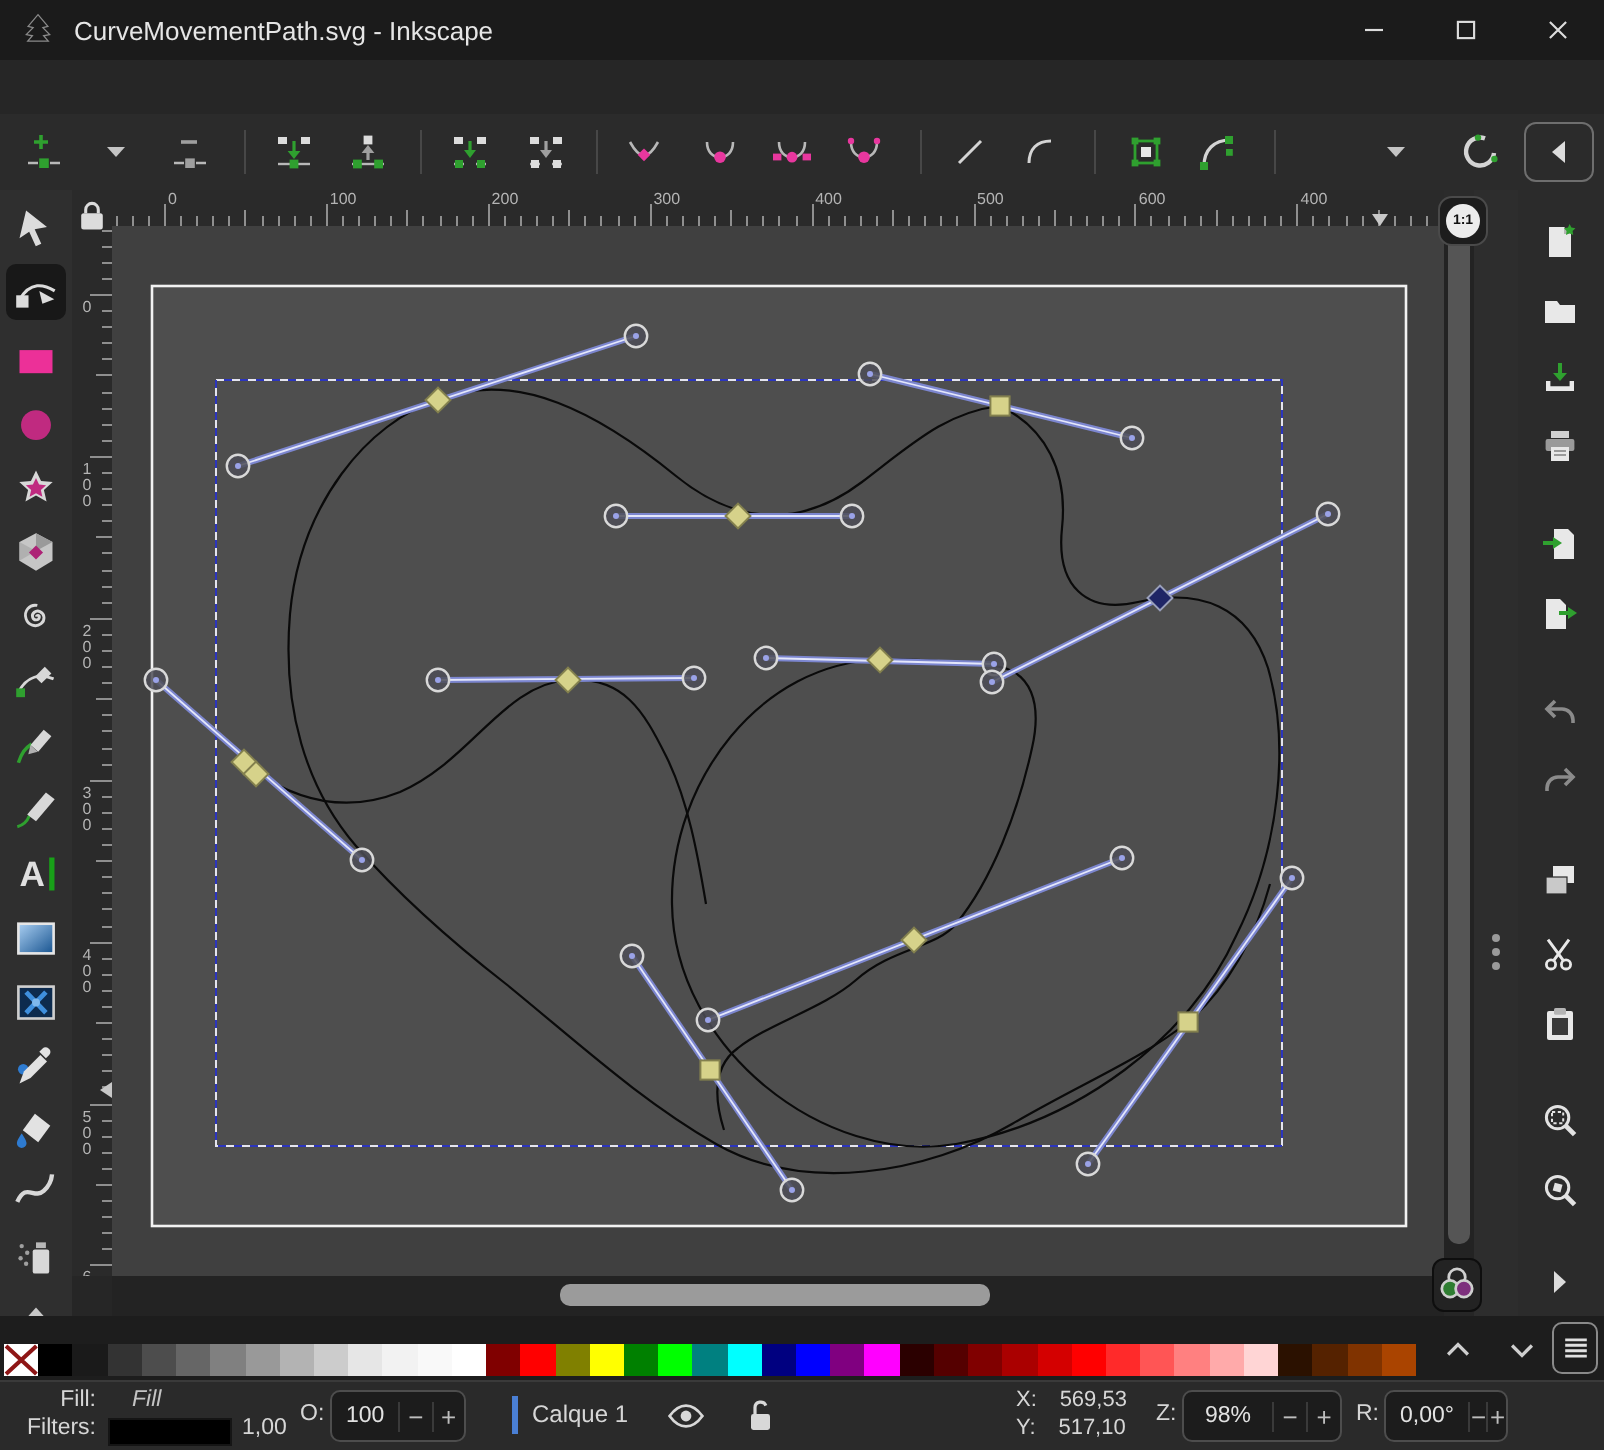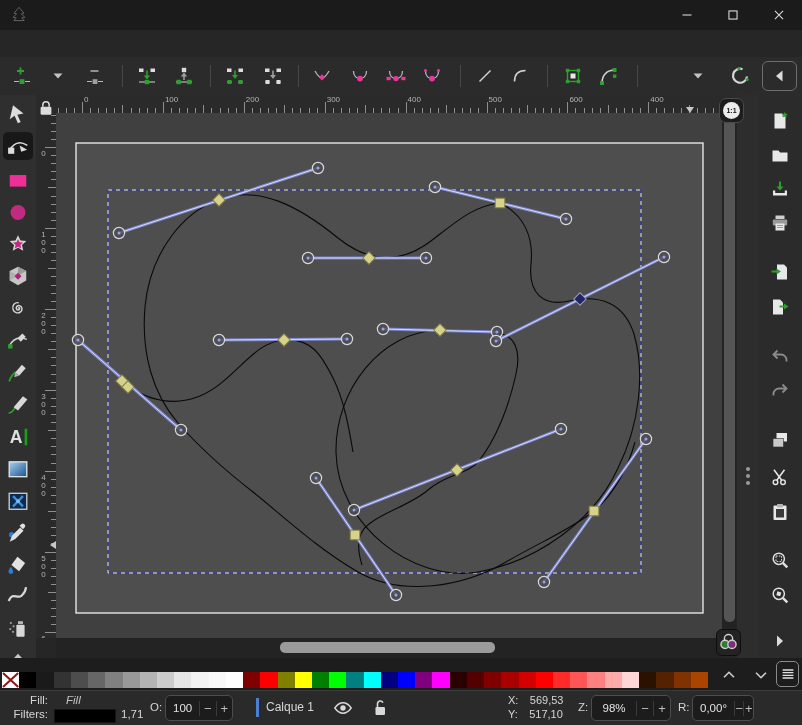--- a/index.html
+++ b/index.html
@@ -68,20 +68,21 @@
 </head>
 <body>
 
 <div id="app">
   <div class="abs" id="titlebar">
     <span class="logo">
         <svg viewBox="0 0 20 20" width="18" height="18">
           <path d="M10 1.5L15.5 8l-2.8.7 3.8 3.9-3.4.6 2.6 3H4.3l2.6-3-3.4-.6 3.8-3.9L4.5 8z" fill="#1a1a1a" stroke="#8a8a8a" stroke-width=".7"></path>
         </svg>
       </span>
+    <span class="ttl">CurveMovementPath.svg - Inkscape</span>
     <span style="flex:1"></span>
     <span class="winbtn">
         <svg viewBox="0 0 20 20" width="18" height="18">
           <path d="M5 10h10" stroke="#dcdcdc" stroke-width="1.2"></path>
         </svg>
       </span>
     <span class="winbtn">
         <svg viewBox="0 0 20 20" width="18" height="18">
           <rect x="5.5" y="5.5" width="9" height="9" fill="none" stroke="#dcdcdc" stroke-width="1.2"></rect>
         </svg>
@@ -799,21 +800,21 @@
           <path d="M4 5.5h12M4 8.5h12M4 11.5h12M4 14.5h12" stroke="#e0e0e0" stroke-width="1.6"></path>
         </svg>
       </div>
   </div>
 
   <div class="abs" id="statusbar">
     <span class="sb" style="left:4px;top:3px;width:44px;text-align:right;">Fill:</span>
     <span class="sb" style="left:4px;top:17px;width:44px;text-align:right;">Filters:</span>
     <span class="sb" style="left:66px;top:3px;font-style:italic;color:#c4c4c4;">Fill</span>
     <span class="sb" style="left:54px;top:18px;width:60px;height:12px;background:#000;border:1px solid #151515;"></span>
-    <span class="sb" style="left:121px;top:17px;">1,71</span>
+    <span class="sb" style="left:121px;top:17px;">1,00</span>
 
     <span class="sb" style="left:150px;top:10px;">O:</span>
     <div class="spin" style="left:165px;width:68px;">
       <span class="val">100</span>
       <span class="bt">−</span>
       <span class="bt">+</span>
     </div>
 
     <span class="sb" style="left:256px;top:7px;width:3px;height:19px;background:#4a7fd4;"></span>
     <span class="sb" style="left:266px;top:9px;font-size:12px;">Calque 1</span>

